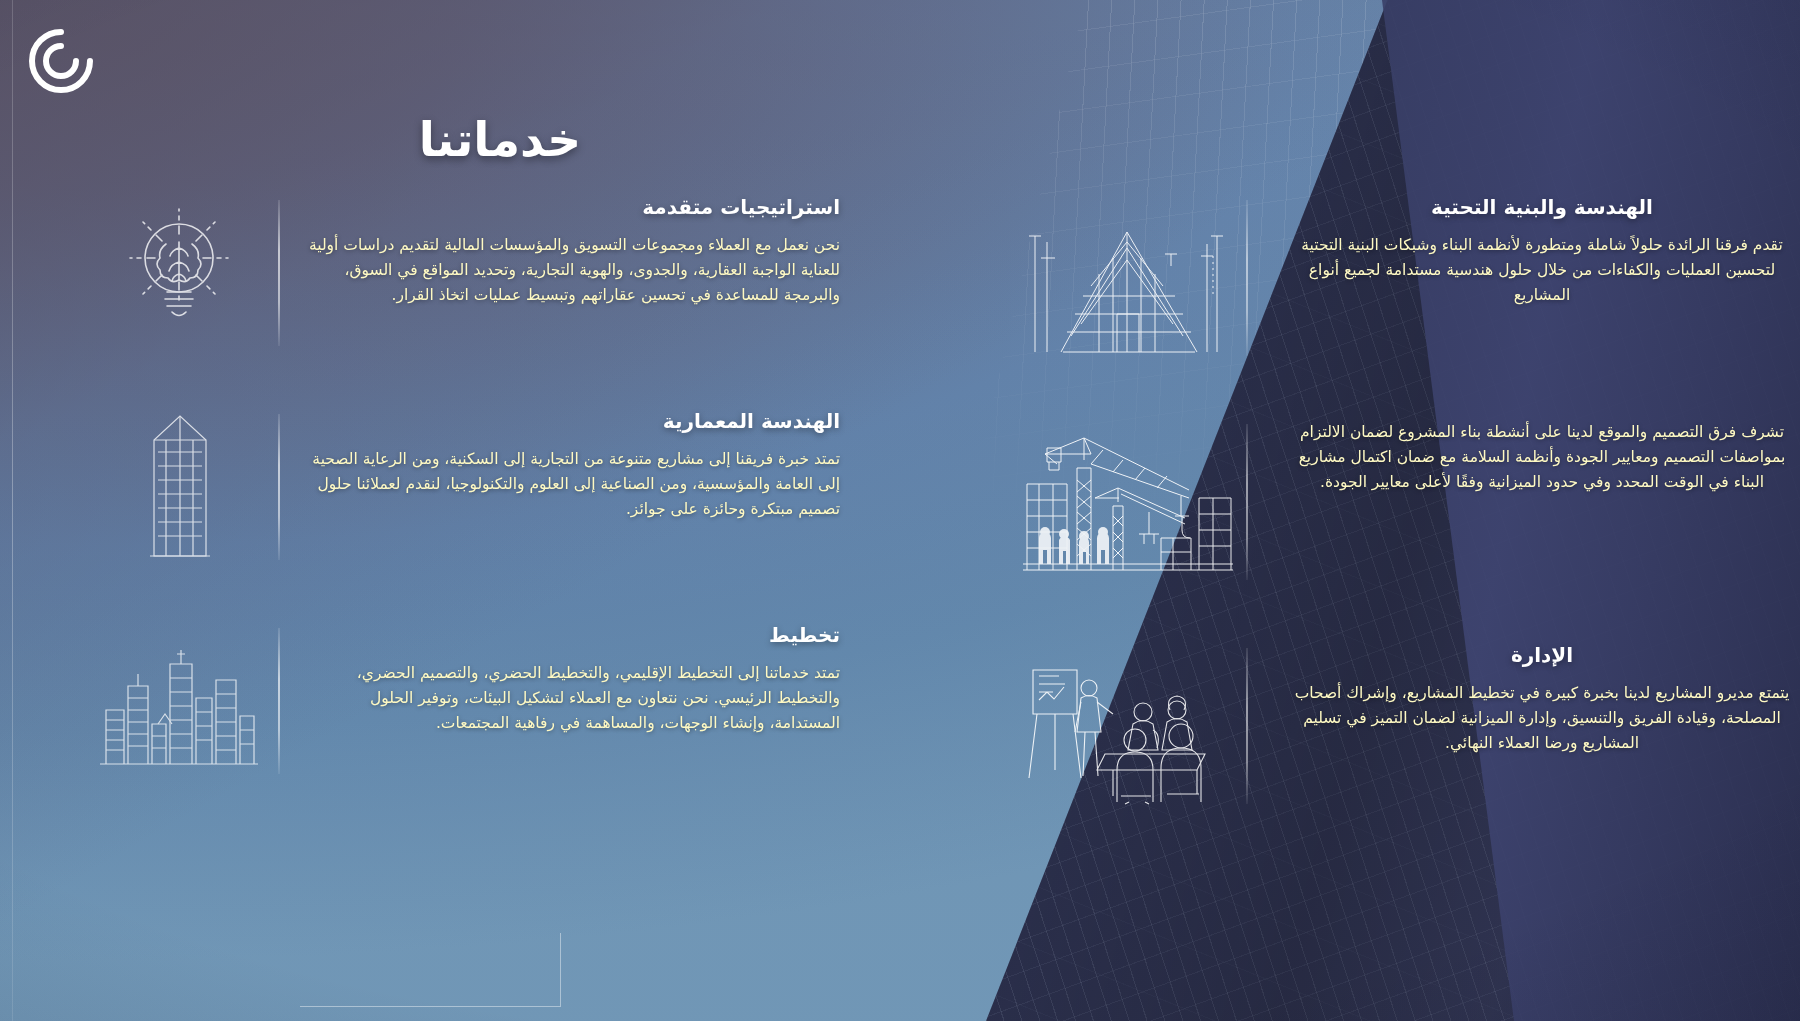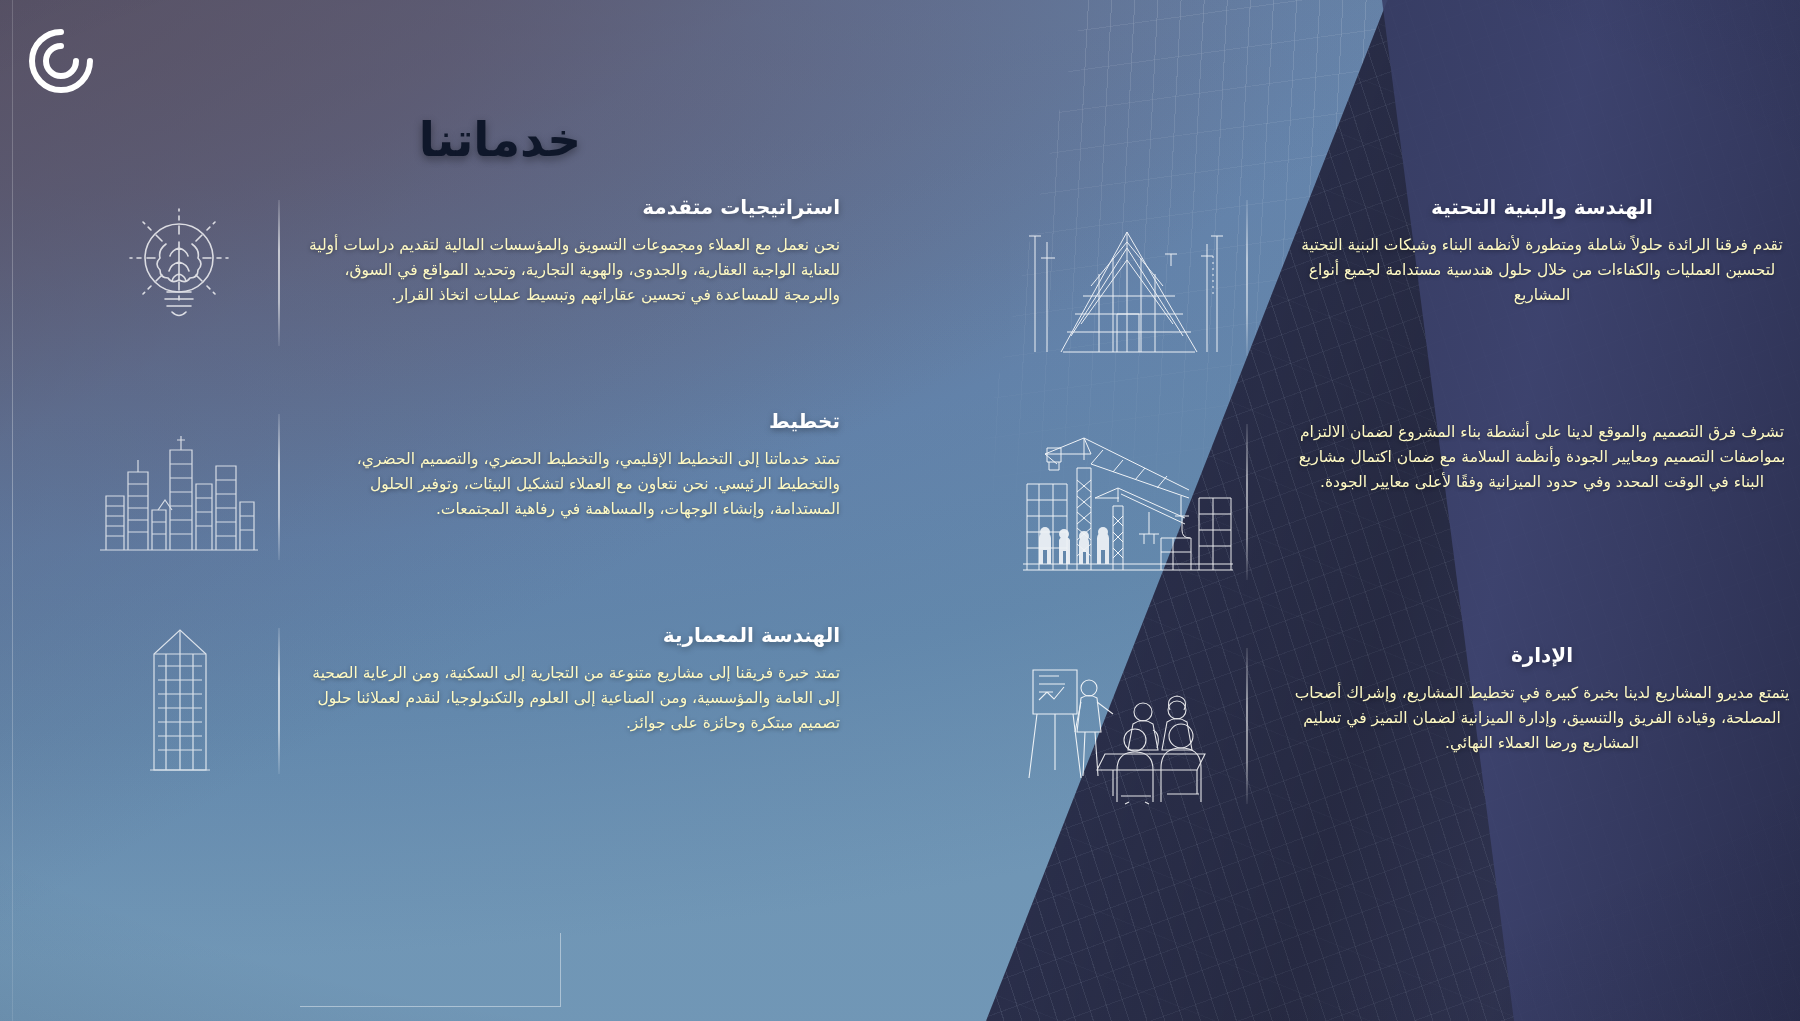--- a/index.html
+++ b/index.html
@@ -77,21 +77,21 @@
   }
 
   
   .logo { position:absolute; top:26px; left:26px; width:70px; height:70px; }
 
   
   .page-title {
     position:absolute; top:112px; left:0; width:1000px;
     text-align:center;
     font-size:47px; font-weight:700; letter-spacing:.5px;
-    color:#0f172a;
+    color:#ffffff;
     text-shadow:0 3px 9px rgba(0,0,0,.38);
     direction:rtl;
   }
 
   
   .col { position:absolute; top:196px; width:50%; }
   .col-left  { left:0;    padding:0 18px 0 0; }
   .col-right { left:50%;  padding:0 0 0 0; }
 
   .card { position:relative; display:flex; align-items:flex-start; }
@@ -196,56 +196,56 @@
                    M85 66 q-8 2 -10 9 M85 66 q8 2 10 9 M85 78 q-6 2 -7 7 M85 78 q6 2 7 7"></path>
           <path d="M73 96 h24 M71 103 h28 M73 110 h24"></path>
           <path d="M78 116 q7 7 14 0"></path>
         </g>
       </svg>
     </div>
   </div>
 
   <div class="card card-left">
     <div class="txt">
+      <h2 class="h">الهندسة المعمارية</h2>
+      <p class="b">تمتد خبرة فريقنا إلى مشاريع متنوعة من التجارية إلى السكنية، ومن الرعاية الصحية إلى العامة والمؤسسية، ومن الصناعية إلى العلوم والتكنولوجيا، لنقدم لعملائنا حلول تصميم مبتكرة وحائزة على جوائز.</p>
+    </div>
+    <div class="rule"></div>
+    <div class="art">
+      <svg viewBox="0 0 170 150" width="170" height="150">
+        <g fill="none" stroke="#ffffff" stroke-width="1.2" opacity=".9">
+          <path d="M60 146 V30 L86 6 l26 24 V146 Z"></path>
+          <path d="M86 6 V146"></path>
+          <path d="M60 30 h52"></path>
+          <path d="M64 42 h44 M64 56 h44 M64 70 h44 M64 84 h44 M64 98 h44 M64 112 h44 M64 126 h44"></path>
+          <path d="M72 30 V146 M99 30 V146"></path>
+          <path d="M56 146 h60"></path>
+        </g>
+      </svg>
+    </div>
+  </div>
+
+  <div class="card card-left">
+    <div class="txt">
       <h2 class="h">تخطيط</h2>
       <p class="b">تمتد خدماتنا إلى التخطيط الإقليمي، والتخطيط الحضري، والتصميم الحضري، والتخطيط الرئيسي. نحن نتعاون مع العملاء لتشكيل البيئات، وتوفير الحلول المستدامة، وإنشاء الوجهات، والمساهمة في رفاهية المجتمعات.</p>
     </div>
     <div class="rule"></div>
     <div class="art">
       <svg viewBox="0 0 170 150" width="170" height="150">
         <g fill="none" stroke="#ffffff" stroke-width="1.2" opacity=".88">
           <path d="M6 140 h158"></path>
           <path d="M12 140 V86 h18 V140 M12 96 h18 M12 106 h18 M12 116 h18 M12 126 h18"></path>
           <path d="M34 140 V62 h20 V140 M34 74 h20 M34 86 h20 M34 98 h20 M34 110 h20 M34 122 h20 M44 62 V50"></path>
           <path d="M58 140 V100 h14 V140 M58 112 h14 M58 124 h14"></path>
           <path d="M76 140 V40 h22 V140 M76 54 h22 M76 68 h22 M76 82 h22 M76 96 h22 M76 110 h22 M76 124 h22 M87 40 V26 M83 30 h8"></path>
           <path d="M102 140 V74 h16 V140 M102 88 h16 M102 102 h16 M102 116 h16"></path>
           <path d="M122 140 V56 h20 V140 M122 70 h20 M122 84 h20 M122 98 h20 M122 112 h20 M122 126 h20"></path>
           <path d="M146 140 V92 h14 V140 M146 106 h14 M146 120 h14"></path>
           <path d="M64 100 l7-10 l7 10"></path>
-        </g>
-      </svg>
-    </div>
-  </div>
-
-  <div class="card card-left">
-    <div class="txt">
-      <h2 class="h">الهندسة المعمارية</h2>
-      <p class="b">تمتد خبرة فريقنا إلى مشاريع متنوعة من التجارية إلى السكنية، ومن الرعاية الصحية إلى العامة والمؤسسية، ومن الصناعية إلى العلوم والتكنولوجيا، لنقدم لعملائنا حلول تصميم مبتكرة وحائزة على جوائز.</p>
-    </div>
-    <div class="rule"></div>
-    <div class="art">
-      <svg viewBox="0 0 170 150" width="170" height="150">
-        <g fill="none" stroke="#ffffff" stroke-width="1.2" opacity=".9">
-          <path d="M60 146 V30 L86 6 l26 24 V146 Z"></path>
-          <path d="M86 6 V146"></path>
-          <path d="M60 30 h52"></path>
-          <path d="M64 42 h44 M64 56 h44 M64 70 h44 M64 84 h44 M64 98 h44 M64 112 h44 M64 126 h44"></path>
-          <path d="M72 30 V146 M99 30 V146"></path>
-          <path d="M56 146 h60"></path>
         </g>
       </svg>
     </div>
   </div>
 </div>
 
 <div class="col col-right">
 
   <div class="card card-right">
     <div class="txt">

